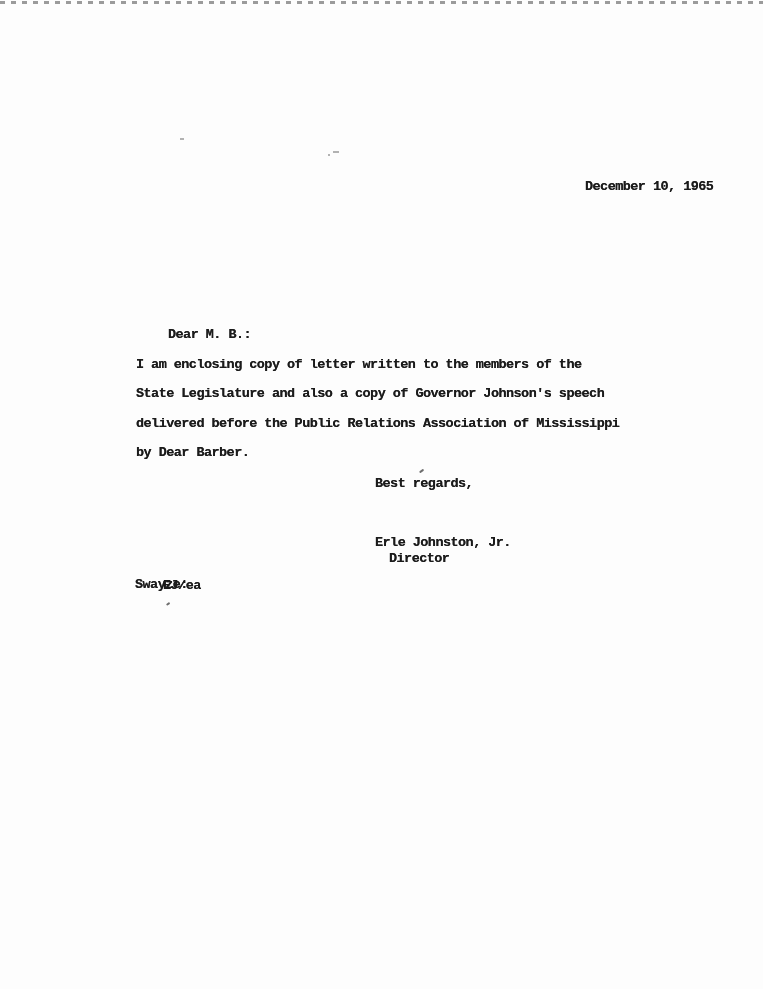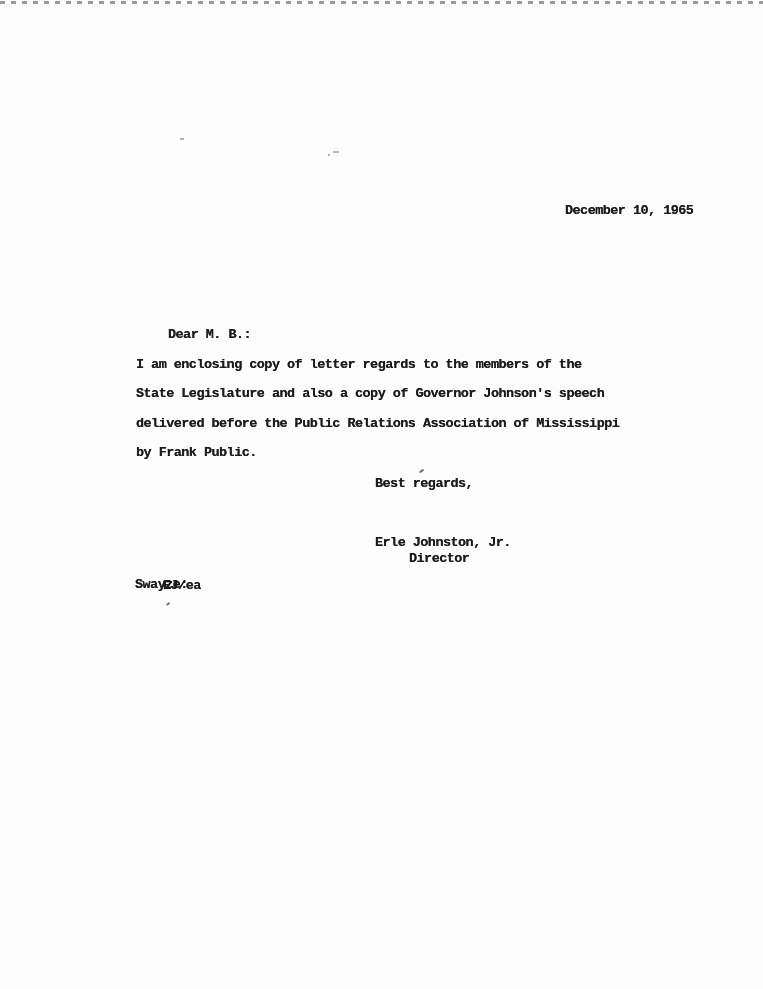--- a/index.html
+++ b/index.html
@@ -74,36 +74,36 @@
 <body>
 
 <div class="page">
 
   <div class="perforation"></div>
 
   <div class="speck" style="left:180px; top:138px; width:4px; height:2px;"></div>
   <div class="speck" style="left:328px; top:154px; width:2px; height:2px;"></div>
   <div class="speck" style="left:333px; top:151px; width:6px; height:2px;"></div>
 
-  <div class="tline" style="left:565px; top:180px;margin-top:24px;">December 10, 1965</div>
+  <div class="tline" style="left:585px; top:180px;">December 10, 1965</div>
 
 
   <div class="tline" style="left:136px; top:328px;padding-left:32px;">Dear M. B.:</div>
 
-  <div class="tline" style="left:136px; top:358px;">I am enclosing copy of letter regards to the members of the</div>
+  <div class="tline" style="left:136px; top:358px;">I am enclosing copy of letter written to the members of the</div>
   <div class="tline" style="left:136px; top:417px;">delivered before the Public Relations Association of Mississippi</div>
   <div class="tline" style="left:136px; top:387px;">State Legislature and also a copy of Governor Johnson's speech</div>
-  <div class="tline" style="left:136px; top:446px;">by Frank Public.</div>
+  <div class="tline" style="left:136px; top:446px;">by Dear Barber.</div>
 
   <div class="accent" style="left:419px; top:470px;"></div>
 
   <div class="tline" style="left:375px; top:477px;text-align:center;">Best regards,</div>
 
   <div class="tline" style="left:375px; top:536px;">Erle Johnston, Jr.</div>
-  <div class="tline" style="left:395px; top:552px;padding-left:14px;">Director</div>
+  <div class="tline" style="left:375px; top:552px;padding-left:14px;">Director</div>
 
   <div class="tline" style="left:135px; top:578px;">Swayze:</div>
 
   <div class="accent" style="left:166px; top:603px; width:4px;"></div>
 
   <div class="tline" style="left:135px; top:579px;padding-left:28px;">EJ/ea</div>
 
 </div>
 
 </body></html>

